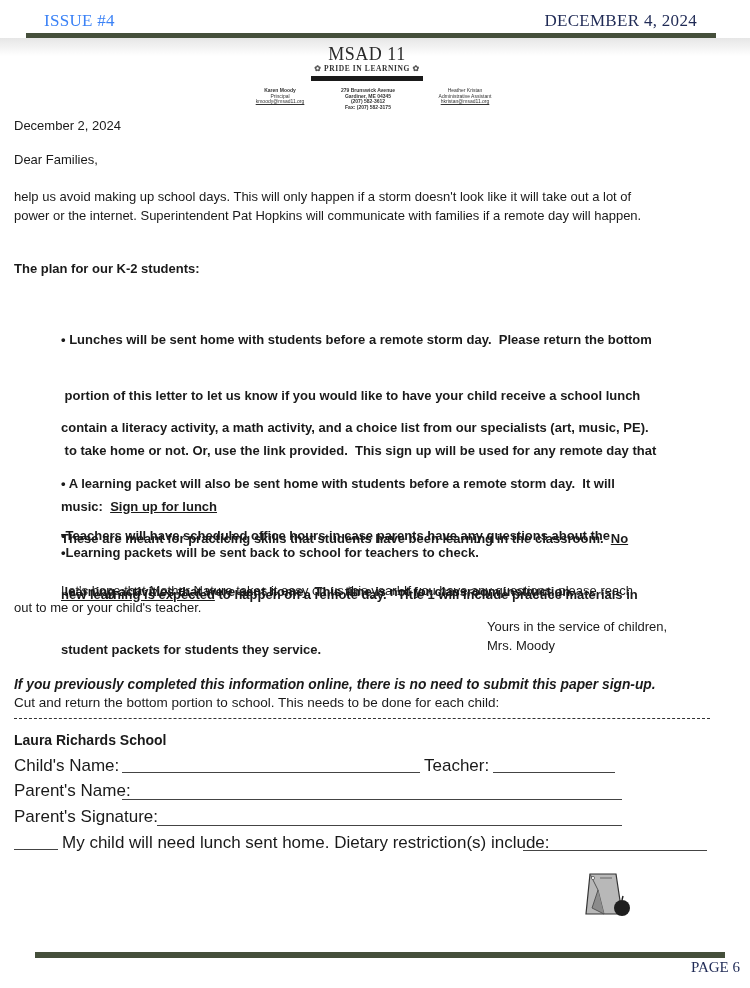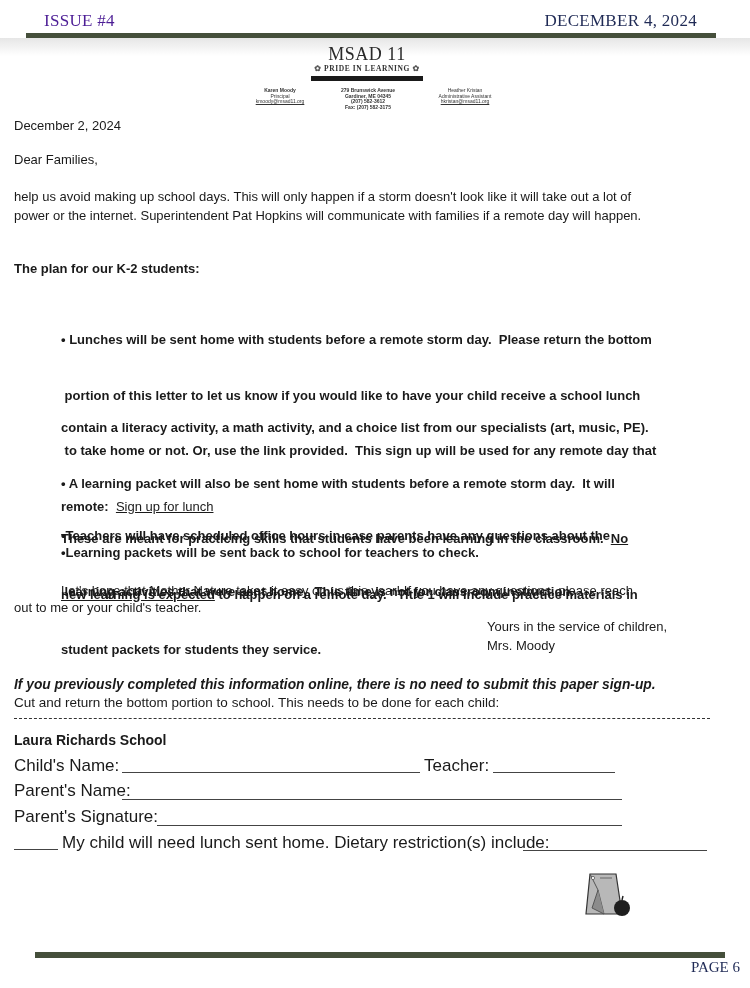--- a/index.html
+++ b/index.html
@@ -2,21 +2,21 @@
 <html><head>
 <meta charset="utf-8">
 <style>
   html, body { margin: 0; padding: 0; background: #ffffff; }
   body { width: 750px; height: 988px; position: relative; overflow: hidden;
          font-family: "Liberation Sans", sans-serif; color: #1a1a1a; }
   .serif { font-family: "Liberation Serif", serif; }
 
   
   .run-head { position: absolute; left: 0; top: 0; width: 750px; height: 40px; }
-  .issue { position: absolute; left: 44px; top: 11px; font-size: 17px; color: #4c1d95; letter-spacing: 0.3px; }
+  .issue { position: absolute; left: 44px; top: 11px; font-size: 17px; color: #3b82f6; letter-spacing: 0.3px; }
   .hdate { position: absolute; right: 53px; top: 11px; font-size: 17px; color: #1f2a55; letter-spacing: 0.3px; }
   .head-bar { position: absolute; left: 26px; top: 33px; width: 690px; height: 5px; background: #454f3b; }
   .page-shade { position: absolute; left: 0; top: 38px; width: 750px; height: 18px;
                 background: linear-gradient(#e6e6e6, #ffffff); }
 
   
   .logo { position: absolute; left: 311px; top: 44px; width: 112px; height: 40px; text-align: center; }
   .logo-main { font-family: "Liberation Serif", serif; font-size: 18px; line-height: 20px; color: #2a2a2a; letter-spacing: 0.5px; }
   .logo-sub { font-family: "Liberation Serif", serif; font-size: 7.5px; font-weight: bold; color: #333; letter-spacing: 0.6px; line-height: 10px; }
   .paw { font-size: 8px; color: #555; }
@@ -88,21 +88,21 @@
   <div>help us avoid making up school days.  This will only happen if a storm doesn't look like it will take out a lot of</div>
   <div>power or the internet.  Superintendent Pat Hopkins will communicate with families if a remote day will happen.</div>
 </div>
 
 <div class="txt b" style="left:14px; top:259px;text-align:right;">The plan for our K-2 students:</div>
 
 <div class="bullet" style="left:61px; top:294px; width:680px; white-space:pre;">
   <div>• Lunches will be sent home with students before a remote storm day.  Please return the bottom</div>
   <div> portion of this letter to let us know if you would like to have your child receive a school lunch</div>
   <div> to take home or not. Or, use the link provided.  This sign up will be used for any remote day that</div>
-  <div><span>remote:  </span><a class="link" style="font-weight:normal;text-align:center;">Sign up for lunch</a></div>
+  <div><span>music:  </span><a class="link" style="font-weight:bold;text-align:center;">Sign up for lunch</a></div>
 </div>
 
 <div class="bullet" style="left:61px; top:382px; width:690px; white-space:pre;">
   <div>contain a literacy activity, a math activity, and a choice list from our specialists (art, music, PE).</div>
   <div>• A learning packet will also be sent home with students before a remote storm day.  It will</div>
   <div><span>These are meant for practicing skills that students have been learning in the classroom.  </span><span class="ul">No</span></div>
   <div><span class="ul">new learning is expected</span><span> to happen on a remote day.   Title 1 will include practice materials in</span></div>
   <div>student packets for students they service.</div>
 </div>
 

